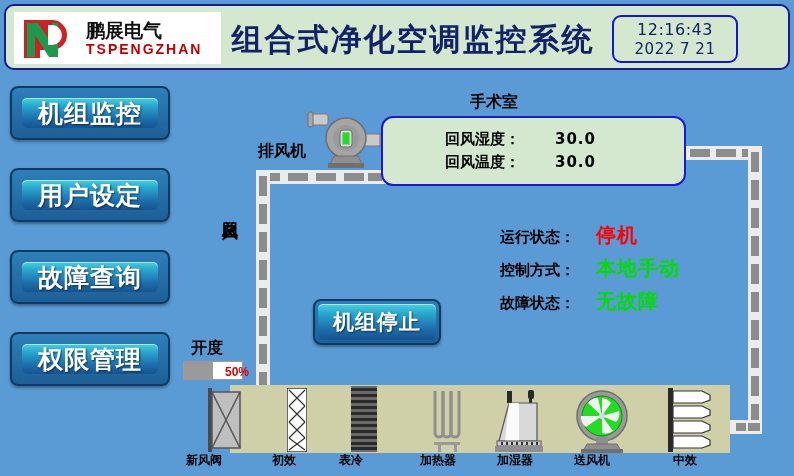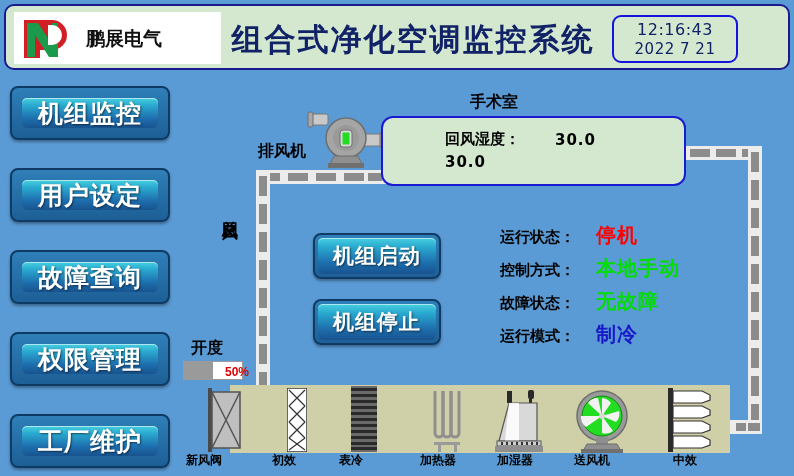--- a/index.html
+++ b/index.html
@@ -136,21 +136,21 @@
   }
   #room-panel {
     position: absolute; left: 381px; top: 116px;
     width: 305px; height: 70px;
     background: #d4e8d0;
     border: 2px solid #1a1ad0;
     border-radius: 12px;
     padding-top: 8px;
   }
   .room-row {
-    display: flex; align-items: center;
+    display: flex; 
     font-size: 15px; color: #000; font-weight: bold;
     margin: 4px 0 0 62px;
     font-family: "DejaVu Sans", sans-serif;
   }
   .room-row .rk { width: 110px; }
   .room-row .rv { font-family: "DejaVu Sans", sans-serif; letter-spacing: 1px; }
 
   
   #exh-label {
     position: absolute; left: 258px; top: 141px;
@@ -226,20 +226,21 @@
         <svg width="64" height="48" viewBox="0 0 64 48">
           <path d="M6 6 H34 A15 15 0 0 1 34 36 H22 V44 H6 Z" fill="#d21f26"></path>
           <path d="M16 6 L30 6 L30 44 L16 44 Z" fill="#ffffff" opacity="0"></path>
           <path d="M12 10 L24 10 L24 44 L12 44 Z" fill="#1a9a4a" opacity="0"></path>
           <path d="M9 9 H20 L34 30 V9 h6 v34 h-9 L17 21 v22 H9 Z" fill="#1a9a4a"></path>
           <path d="M30 11 H34 A10 10 0 0 1 34 31 H30 Z" fill="#ffffff"></path>
         </svg>
       </div>
       <div id="logo-text">
         <div id="logo-cn">鹏展电气</div>
+        <div id="logo-en">TSPENGZHAN</div>
       </div>
     </div>
 
     <div id="app-title">组合式净化空调监控系统</div>
 
     <div id="clock-box">
       <div id="clock-time">12:16:43</div>
       <div id="clock-date">2022   7  21</div>
     </div>
   </div>
@@ -255,25 +256,20 @@
       </div>
   </div>
   <div class="nav-btn" id="nav2">
     <div class="face">
         <span class="lbl">故障查询</span>
       </div>
   </div>
   <div class="nav-btn" id="nav3">
     <div class="face">
         <span class="lbl">权限管理</span>
-      </div>
-  </div>
-  <div class="nav-btn" id="nav4">
-    <div class="face">
-        <span class="lbl">工厂维护</span>
       </div>
   </div>
 
   <div class="duct duct-h" style="left:256px; top:170px; width:130px;">
     <div class="dash-h" style="left:4px;"></div>
     <div class="dash-h" style="left:32px;"></div>
     <div class="dash-h" style="left:60px;"></div>
     <div class="dash-h" style="left:88px;"></div>
     <div class="dash-h" style="left:112px; width:14px;"></div>
   </div>
@@ -334,53 +330,45 @@
     </svg>
   </div>
 
   <div id="room-title">手术室</div>
   <div id="room-panel">
     <div class="room-row">
       <span class="rk">回风湿度：</span>
       <span class="rv">30.0</span>
     </div>
     <div class="room-row">
+      <span class="rk">回风温度：</span>
       <span class="rv">30.0</span>
     </div>
   </div>
 
   <div id="ret-label">总回风</div>
 
-  <div class="act-btn" id="act-start">
-    <div class="face">
-        <span class="lbl">机组启动</span>
-      </div>
-  </div>
   <div class="act-btn" id="act-stop">
     <div class="face">
         <span class="lbl">机组停止</span>
       </div>
   </div>
 
   <div id="status">
     <div class="st-row">
       <span class="st-key">运行状态：</span>
       <span class="st-val" style="color:#ff0000">停机</span>
     </div>
     <div class="st-row">
       <span class="st-key">控制方式：</span>
       <span class="st-val" style="color:#00dd00">本地手动</span>
     </div>
     <div class="st-row">
       <span class="st-key">故障状态：</span>
       <span class="st-val" style="color:#00dd00">无故障</span>
-    </div>
-    <div class="st-row">
-      <span class="st-key">运行模式：</span>
-      <span class="st-val" style="color:#1818c8">制冷</span>
     </div>
   </div>
 
   <div id="open-label">开度</div>
   <div id="open-bar">
     <div id="open-fill" style="width: 50%; background: rgb(154, 154, 154);"></div>
     <div id="open-pct" style="color: rgb(221, 0, 0); padding-left: 46px;">50%</div>
   </div>
 
   <div id="ahu"></div>

